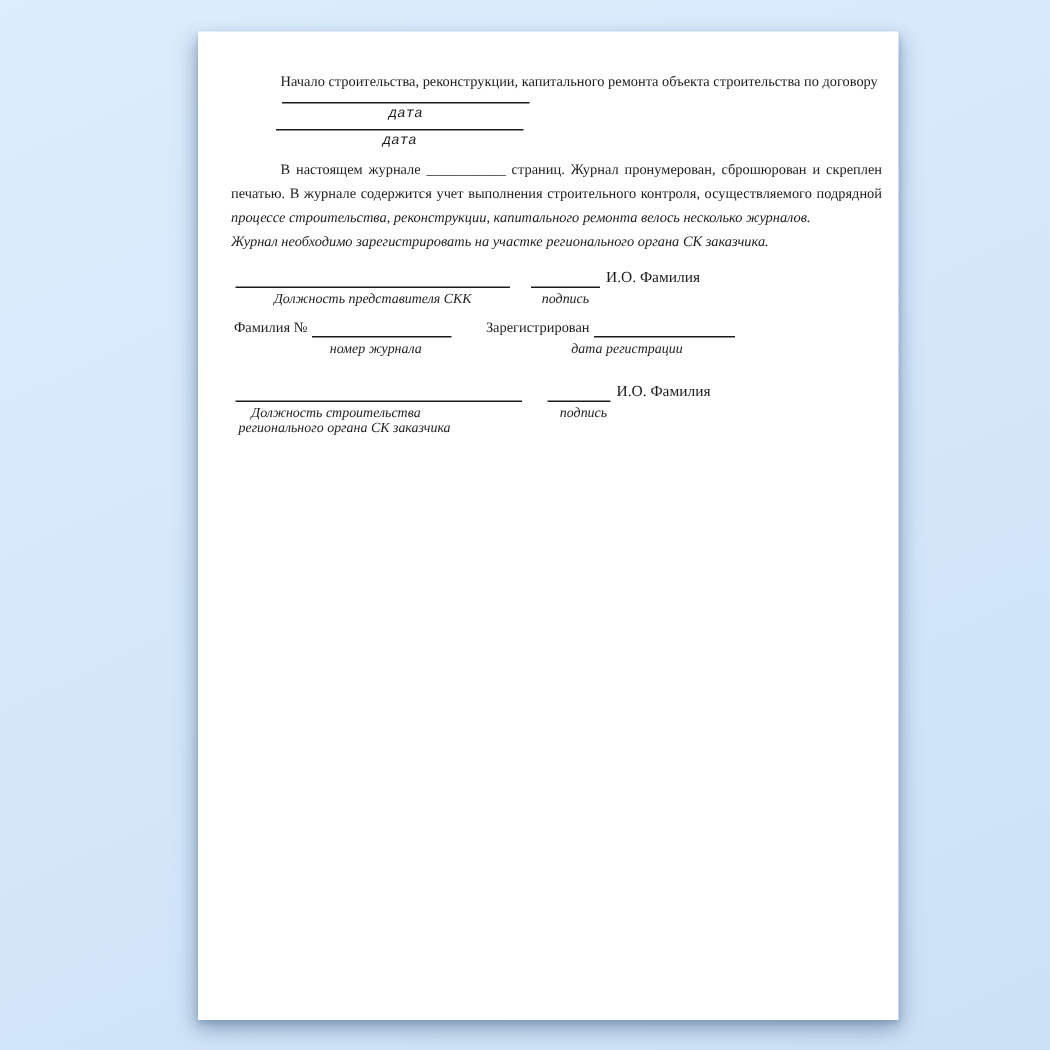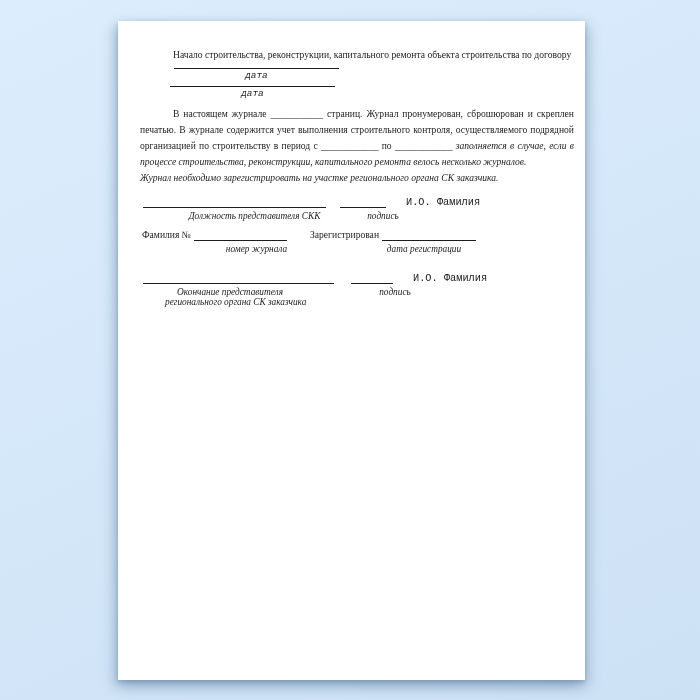--- a/index.html
+++ b/index.html
@@ -3,21 +3,21 @@
 <meta charset="utf-8">
 <style>
   html,body{margin:0;padding:0;}
   .scene{
     position:relative;width:700px;height:700px;overflow:hidden;
     background:linear-gradient(155deg,var(--background_top,#dcedfc) 0%,#d5e8fa 45%,var(--background_bottom,#cde1f5) 100%);
     font-family:"Liberation Serif","DejaVu Serif",serif;
     color:var(--text,#1c1c1c);
   }
   .page{
-    position:absolute;left:118px;top:21px;width:467px;height:659px;
+    position:absolute;left:132px;top:21px;width:467px;height:659px;
     background:var(--page,#ffffff);
     box-shadow:-4px 6px 12px rgba(88,118,152,.38),4px 5px 12px rgba(88,118,152,.30),0 2px 4px rgba(88,118,152,.35);
     box-sizing:border-box;padding:26px 11px 0 22px;
     font-size:9.6px;line-height:16px;
   }
   .indent{text-indent:33px;}
   .mt5{margin-top:5px;}
   .field{margin-left:34px;width:165px;font-family:Liberation Mono, monospace;}
   .field.f2{margin-left:30px;}
   .field-line{height:4px;border-bottom:1px solid var(--line,#1c1c1c);margin-top:1px;}
@@ -25,22 +25,22 @@
   .par{margin-top:7px;}
   .jline{text-align:justify;text-align-last:justify;}
   .it{font-style:italic;}
   .sig-row{display:flex;align-items:flex-end;padding-left:3px;}
   .r1{margin-top:10px;}
   .sig2{margin-top:17px;}
   .uline{border-bottom:1px solid var(--line,#1c1c1c);height:12px;flex:0 0 auto;box-sizing:border-box;}
   .w183{width:183px;}.w46{width:46px;}.w93{width:93px;}.w94{width:94px;}.w191{width:191px;}.w42{width:42px;}
   .sp{flex:0 0 auto;}
   .sp14{width:14px;}.sp17{width:17px;}.sp48{width:48px;}.sp74{width:74px;}.sp79{width:79px;}
-  .name{font-size:10.3px;line-height:12px;margin-left:20px;white-space:nowrap;font-family:Liberation Mono, monospace;}
-  .lab-row{display:flex;font-style:italic;font-size:9.3px;line-height:11px;padding-top:3px;padding-left:3px;margin-left:20px;}
+  .name{font-size:10.3px;line-height:12px;margin-left:4px;white-space:nowrap;}
+  .lab-row{display:flex;font-style:italic;font-size:9.3px;line-height:11px;padding-top:3px;padding-left:3px;}
   .lab{text-align:center;flex:0 0 auto;white-space:nowrap;}
   .journal-row{display:flex;align-items:flex-end;margin-top:7px;padding-left:2px;}
   .journal-labels{padding-left:2px;}
   .jr-text{line-height:12px;white-space:nowrap;}
   .ml3{margin-left:3px;}.ml7{margin-left:23px;}
   .lab2block{flex:0 0 auto;width:130px;margin-left:2px;text-align:center;line-height:10px;white-space:nowrap;}
 </style>
 </head>
 <body>
 
@@ -54,21 +54,20 @@
     </div>
 
     <div class="field f2">
       <div class="field-line"></div>
       <div class="field-label">дата</div>
     </div>
 
     <div class="par">
       <div class="jline indent"><span>В настоящем журнале ___________ страниц. Журнал пронумерован, сброшюрован и скреплен</span></div>
       <div class="jline"><span>печатью. В журнале содержится учет выполнения строительного контроля, осуществляемого подрядной</span></div>
-      <div class="jline"><span>организацией по строительству в период с ____________ по ____________</span> <span class="it">заполняется в случае, если в</span></div>
       <div class="it">процессе строительства, реконструкции, капитального ремонта велось несколько журналов.</div>
       <div class="it">Журнал необходимо зарегистрировать на участке регионального органа СК заказчика.</div>
     </div>
 
     <div class="sig-row r1">
       <div class="uline w183"></div>
       <div class="sp sp14"></div>
       <div class="uline w46"></div>
       <div class="name">И.О. Фамилия</div>
     </div>
@@ -92,21 +91,21 @@
     </div>
 
     <div class="sig-row sig2">
       <div class="uline w191"></div>
       <div class="sp sp17"></div>
       <div class="uline w42"></div>
       <div class="name">И.О. Фамилия</div>
     </div>
     <div class="lab-row" style="line-height:10px;">
       <div class="lab2block">
-        <div>Окончание представителя</div>
+        <div>Должность строительства</div>
         <div>регионального органа СК заказчика</div>
       </div>
       <div class="sp sp79"></div>
       <div class="lab w42">подпись</div>
     </div>
 
   </div>
 </div>
 
 </body></html>

